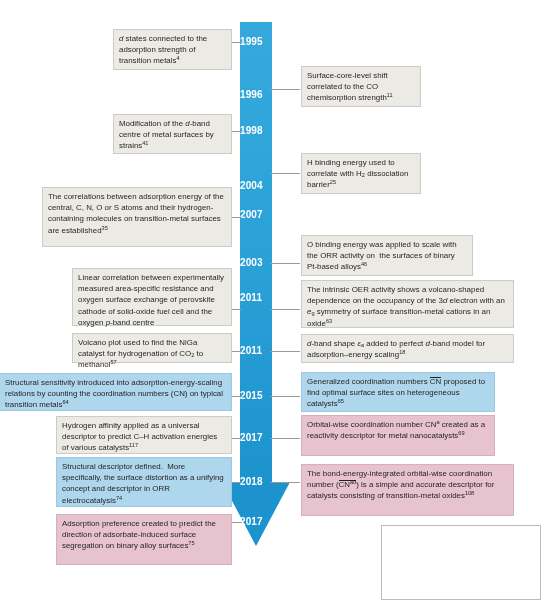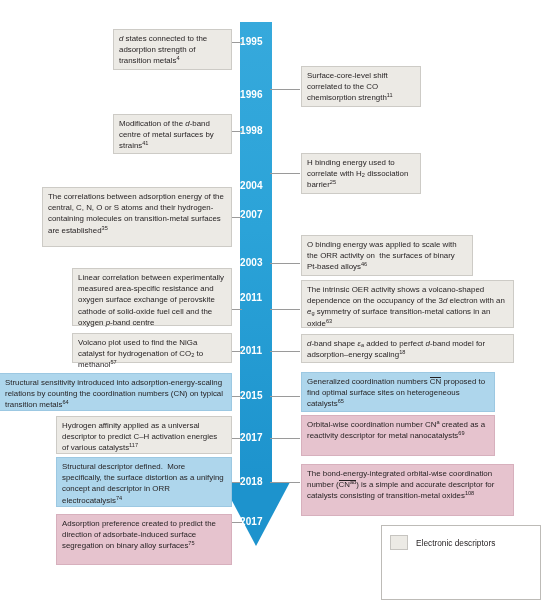--- a/index.html
+++ b/index.html
@@ -192,19 +192,15 @@
 
   <div class="box binary" style="left:301px;top:415px;width:194px;height:41px">
     Orbital-wise coordination number CN<sup>a</sup> created as a reactivity descriptor for metal nanocatalysts<sup>69</sup>
   </div>
 
   <div class="box binary" style="left:301px;top:464px;width:213px;height:52px">
     The bond-energy-integrated orbital-wise coordination number (<span class="ovl">CN<sup>ad</sup></span>) is a simple and accurate descriptor for catalysts consisting of transition-metal oxides<sup>108</sup>
   </div>
 
   <div class="legend">
-    <div class="legend-row">
-      <span class="swatch electronic"></span>
-      <span class="legend-label">Electronic descriptors</span>
-    </div>
   </div>
 
 </div>
 
 </body></html>

